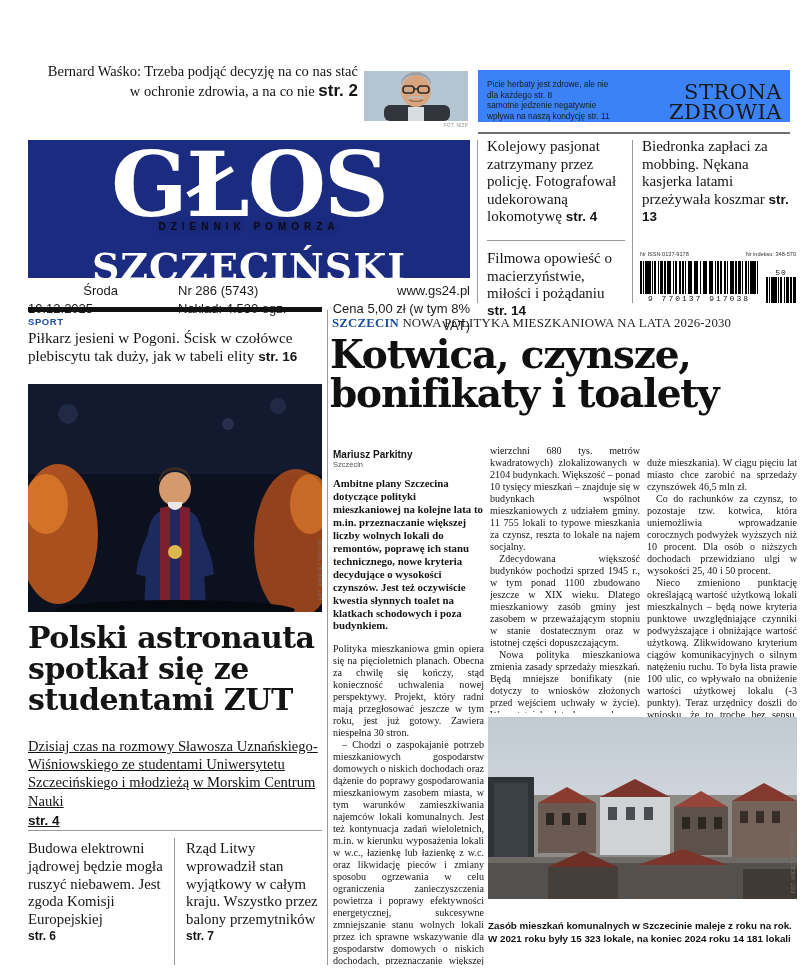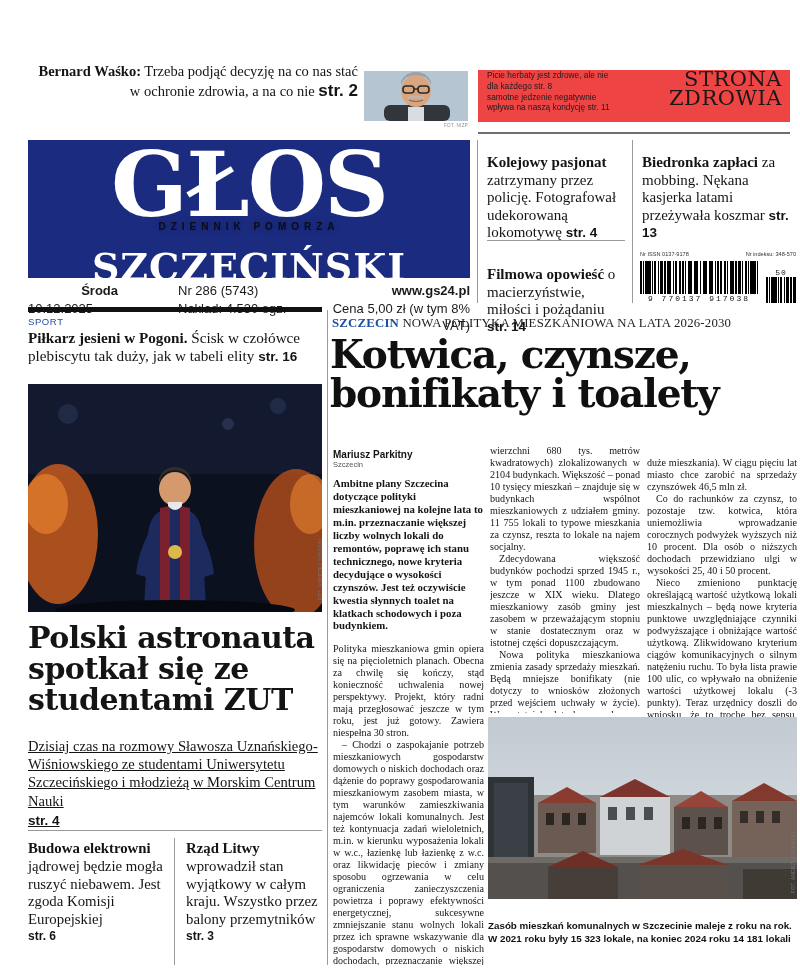--- a/index.html
+++ b/index.html
@@ -1,49 +1,49 @@
 <!DOCTYPE html>
 <html lang="pl"><head>
 <meta charset="utf-8">
 <style>
   html,body{margin:0;padding:0;background:#e8e8e8;}
   .page{position:relative;width:800px;height:969px;background:#ffffff;margin:0 auto;
         font-family:"Liberation Serif","DejaVu Serif",serif;color:#141414;overflow:hidden;}
   .abs{position:absolute;}
   .sans{font-family:"Liberation Sans","DejaVu Sans",sans-serif;}
-  .b{font-weight:bold;text-align:right;}
+  .b{font-weight:normal;text-align:right;}
   .ref{font-family:"Liberation Sans",sans-serif;font-weight:bold;}
   .rule-h{background:#9a9a9a;height:1px;}
   .rule-v{background:#9a9a9a;width:1px;}
   
   .teaser{left:36px;top:63px;width:322px;text-align:right;font-size:14.5px;line-height:1.22;}
   .teaser .ref{font-size:17px;text-align:right;}
   .photo-frame{overflow:hidden;background:#b9c7d4;}
   .tiny-credit{font-family:"Liberation Sans",sans-serif;font-size:4.5px;color:#8a8a8a;letter-spacing:.3px;}
-  .healthbox{left:478px;top:70px;width:312px;height:52px;background:#ef4444;display:flex;align-items:flex-start;justify-content:space-between;padding:0;box-sizing:border-box;}
+  .healthbox{left:478px;top:70px;width:312px;height:52px;background:#3b82f6;display:flex;align-items:flex-end;justify-content:space-between;padding:0;box-sizing:border-box;}
   .healthbox .items{font-family:"Liberation Sans",sans-serif;font-size:8.3px;line-height:1.3;color:#1c1c1c;padding-left:9px;}
   .healthbrand{font-family:"DejaVu Serif",serif;font-size:21px;line-height:.92;letter-spacing:.5px;color:#181818;text-align:right;padding-right:8px;}
   
   .masthead{left:28px;top:140px;width:442px;height:138px;background:#1b2b80;text-align:center;color:#fff;}
   .mh-glos{font-family:"DejaVu Serif",serif;font-weight:bold;font-size:90px;line-height:.95;letter-spacing:-2px;margin-top:2px;text-align:center;}
   .mh-band{font-family:"Liberation Sans",sans-serif;font-weight:bold;font-size:10px;letter-spacing:5px;color:#0b0b16;margin-top:-7px;text-shadow:0 0 6px rgba(0,0,0,.35);}
   .mh-szcz{font-family:"DejaVu Serif",serif;font-weight:bold;font-size:38px;line-height:1;letter-spacing:1px;margin-top:16px;}
   .mh-info{font-family:"Liberation Sans",sans-serif;font-size:13px;line-height:1.35;color:#1a1a1a;}
   
-  .brief{font-size:15px;line-height:1.17;margin-top:16px;}
+  .brief{font-size:15px;line-height:1.17;}
   .brief .ref{font-size:13.5px;}
   .issnrow{font-family:"Liberation Sans",sans-serif;font-size:5.6px;color:#333;display:flex;justify-content:space-between;}
   .bars{height:33px;background:
      repeating-linear-gradient(90deg,#000 0 1px,rgba(0,0,0,0) 1px 3px),
      repeating-linear-gradient(90deg,#000 0 2px,rgba(0,0,0,0) 2px 7px),
      repeating-linear-gradient(90deg,#000 0 1px,rgba(0,0,0,0) 1px 5px);}
   .ean{font-family:"Liberation Mono","DejaVu Sans Mono",monospace;font-size:8px;letter-spacing:2px;text-align:center;}
   
   .blackbar{left:28px;top:307px;width:294px;height:5px;background:#111;}
-  .sportlbl{left:28px;top:316px;font-family:"Liberation Sans",sans-serif;font-weight:normal;font-size:9.5px;letter-spacing:.6px;color:#1d4fa1;}
+  .sportlbl{left:28px;top:316px;font-family:"Liberation Sans",sans-serif;font-weight:bold;font-size:9.5px;letter-spacing:.6px;color:#1d4fa1;}
   .sportteaser{left:28px;top:329px;width:296px;font-size:15.2px;line-height:1.2;}
   .sportteaser .ref{font-size:13.5px;}
   .astro-h{left:28px;top:622px;width:300px;font-family:"DejaVu Serif",serif;font-weight:bold;font-size:30px;line-height:1.04;letter-spacing:-.5px;}
   .astro-p{left:28px;top:737px;width:298px;font-size:14.6px;line-height:1.25;text-decoration:underline;}
   .astro-ref{font-size:13.5px;margin-top:3px;}
   .botbox{font-size:14.8px;line-height:1.2;}
   .botbox .ref{font-size:12px;}
   
   .kicker{left:332px;top:316px;width:466px;font-family:Liberation Serif, serif;font-size:12.8px;letter-spacing:.2px;color:#222;}
   .kicker .loc{font-weight:bold;color:#1d4fa1;}
@@ -186,21 +186,21 @@
 
   <div class="abs rule-h" style="left:28px;top:830px;width:294px;"></div>
   <div class="abs rule-v" style="left:174px;top:838px;height:127px;"></div>
 
   <div class="abs botbox" style="left:28px;top:840px;width:138px;">
     <span class="b">Budowa elektrowni</span><span> jądrowej będzie mogła ruszyć niebawem. Jest zgoda Komisji Europejskiej</span>
     <div class="ref">str. 6</div>
   </div>
   <div class="abs botbox" style="left:186px;top:840px;width:138px;">
     <span class="b">Rząd Litwy</span><span> wprowadził stan wyjątkowy w całym kraju. Wszystko przez balony przemytników</span>
-    <div class="ref">str. 3</div>
+    <div class="ref">str. 7</div>
   </div>
 
   <div class="abs rule-v" style="left:327px;top:310px;height:655px;"></div>
 
   <div class="abs kicker">
     <span class="loc">SZCZECIN</span><span> NOWA POLITYKA MIESZKANIOWA NA LATA 2026-2030</span>
   </div>
   <div class="abs headline">Kotwica, czynsze, bonifikaty i toalety</div>
 
   <div class="abs" style="left:333px;top:449px;">

